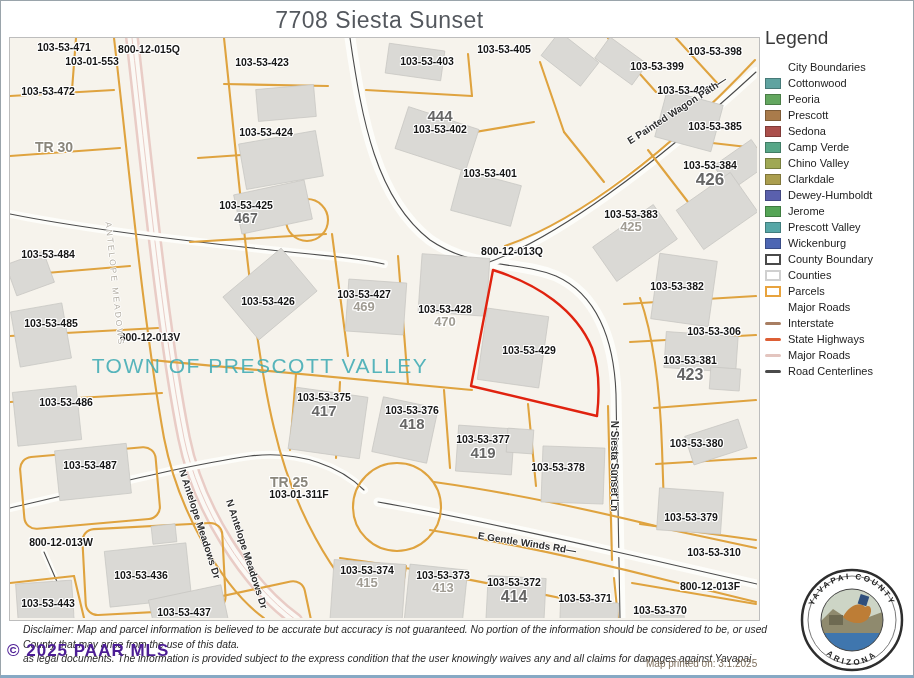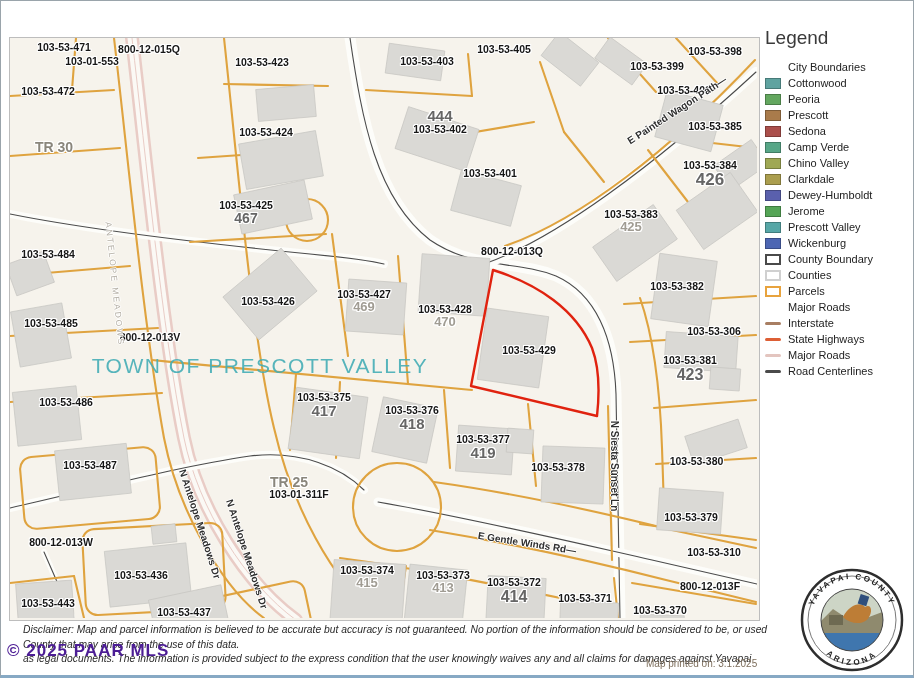--- a/index.html
+++ b/index.html
@@ -34,20 +34,21 @@
         font-size:10.3px;color:#2a2a2a;line-height:14.5px;white-space:nowrap;}
   .printed{position:absolute;left:645px;top:657px;font-size:10px;color:#7d6e5c;}
   .watermark{position:absolute;left:6px;top:640px;font-size:17px;font-weight:700;color:#4c1d95;letter-spacing:1px;}
   .seal{position:absolute;left:798px;top:566px;}
 </style>
 </head>
 <body>
 
 <div class="page">
 
+  <div class="title">7708 Siesta Sunset</div>
 
   <div class="map">
     <svg id="mapsvg" width="747" height="580" viewBox="0 0 747 580">
       <rect x="0" y="0" width="747" height="580" fill="#f6f3ec"></rect>
       <g id="g-roads">
           <path d="M122,0 C136,120 152,290 174,400 C188,470 236,546 286,582" fill="none" stroke="#E9CCC6" stroke-width="14" stroke-linecap="round" stroke-linejoin="round"></path>
           <path d="M122,0 C136,120 152,290 174,400 C188,470 236,546 286,582" fill="none" stroke="#FBF9F5" stroke-width="9" stroke-linecap="round" stroke-linejoin="round"></path>
           <path d="M122,0 C136,120 152,290 174,400 C188,470 236,546 286,582" fill="none" stroke="#E9CCC6" stroke-width="1" stroke-linecap="round" stroke-linejoin="round"></path>
           <path d="M0,176 C80,192 200,206 300,216 C340,220 362,223 374,226" fill="none" stroke="#FDFDFA" stroke-width="8" stroke-linecap="round" stroke-linejoin="round"></path>
           <path d="M0,176 C80,192 200,206 300,216 C340,220 362,223 374,226" fill="none" stroke="#4B4B4B" stroke-width="1.1" stroke-linecap="round" stroke-linejoin="round"></path>
@@ -267,21 +268,21 @@
           <div>103-53-376</div>
           <div class="sub" style="font-size: 15px;">418</div>
         </div>
         <div class="plabel" style="left: 473px; top: 410px;">
           <div>103-53-377</div>
           <div class="sub" style="font-size: 15px;">419</div>
         </div>
         <div class="plabel" style="left: 548px; top: 430px;">
           <div>103-53-378</div>
         </div>
-        <div class="plabel" style="left: 680px; top: 424px; padding-left: 13px;">
+        <div class="plabel" style="left: 680px; top: 406px; padding-left: 13px;">
           <div>103-53-380</div>
         </div>
         <div class="plabel" style="left: 681px; top: 480px;">
           <div>103-53-379</div>
         </div>
         <div class="plabel muted" style="left: 279px; top: 445px; font-size: 14px;">
           <div>TR 25</div>
         </div>
         <div class="plabel" style="left: 289px; top: 457px;">
           <div>103-01-311F</div>

